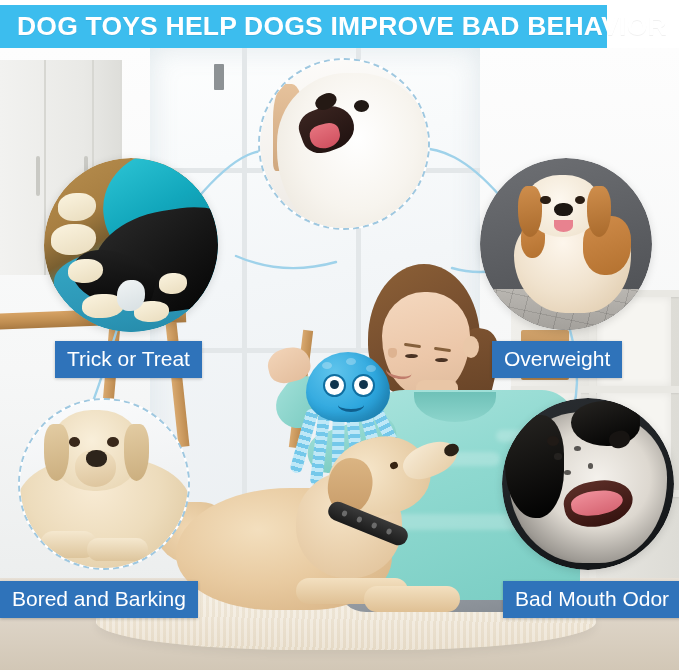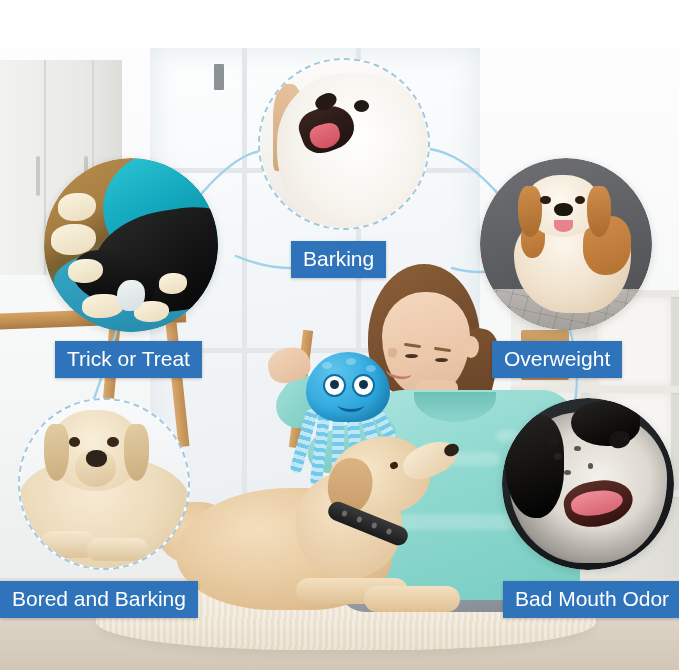--- a/index.html
+++ b/index.html
@@ -550,22 +550,24 @@
       <div class="c5-speck" style="left:42%;top:28%;width:4%;height:3%;"></div>
       <div class="c5-speck" style="left:36%;top:42%;width:4%;height:3%;"></div>
       <div class="c5-speck" style="left:50%;top:38%;width:3%;height:3%;"></div>
       <div class="c5-mouth"></div>
       <div class="c5-tongue"></div>
       <div class="c5-eye"></div>
       <div class="c5-nose"></div>
     </div>
   </div>
 
-
-  <div class="lbl" style="left:291px;top:241px;">Barking</div>
+  <div class="title-banner">
+    <span>DOG TOYS HELP DOGS IMPROVE BAD BEHAVIOR</span>
+  </div>
+
 
   <div class="lbl" style="left:492px;top:341px;">Overweight</div>
 
   <div class="lbl" style="left:55px;top:341px;">Trick or Treat</div>
 
   <div class="lbl" style="left:0px;top:581px;">Bored and Barking</div>
 
   <div class="lbl" style="left:503px;top:581px;">Bad Mouth Odor</div>
 
 </div>

